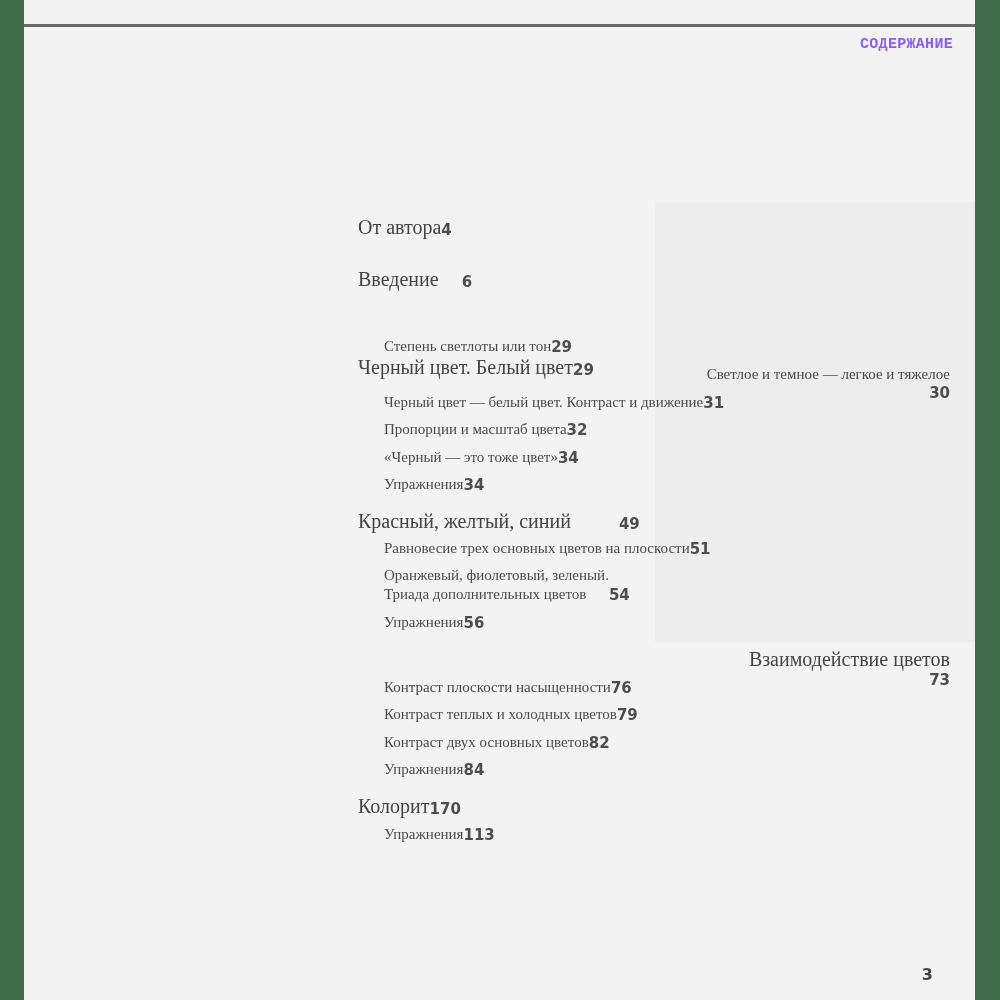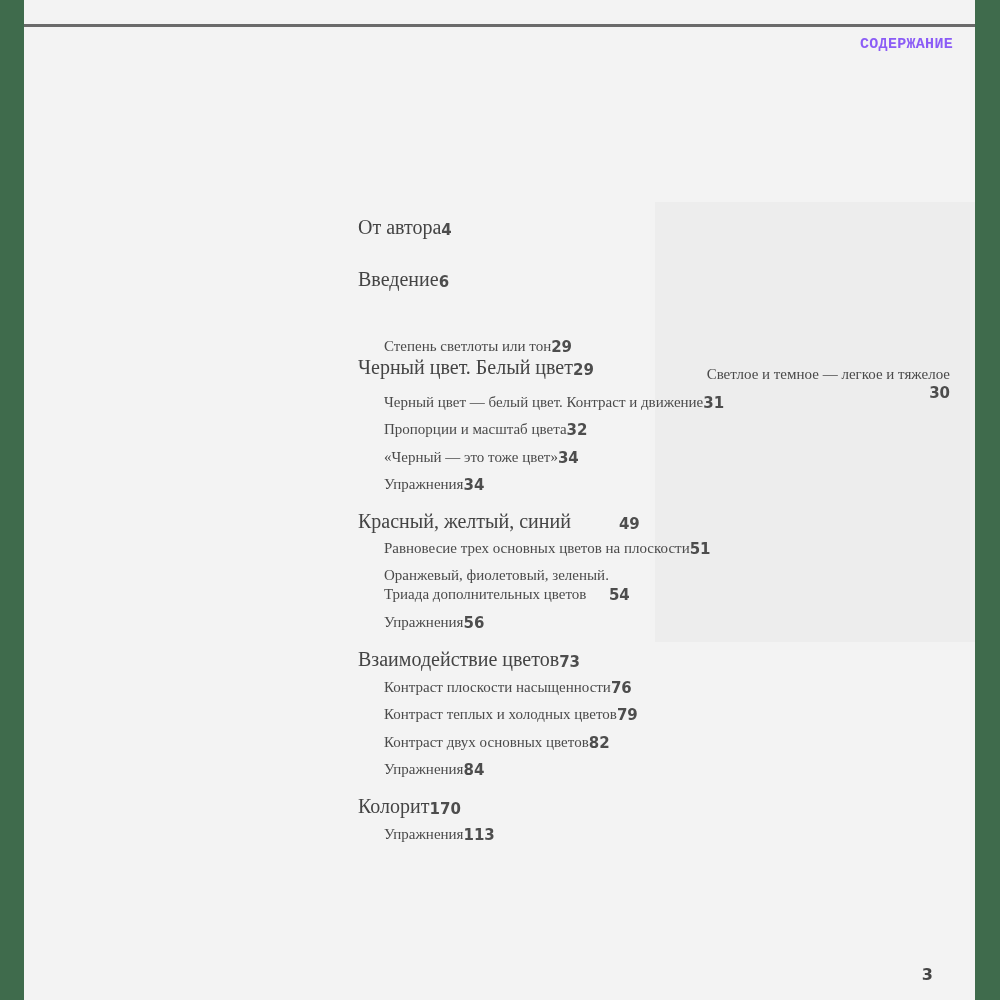--- a/index.html
+++ b/index.html
@@ -57,21 +57,21 @@
 <div class="page">
   <div class="ghost-box"></div>
   <div class="header-title">СОДЕРЖАНИЕ</div>
   <div class="header-rule"></div>
 
   <div class="toc" id="toc">
       <div class="row chapter" style="top: 4px;">
         <span class="label">От автора</span>
         <span class="page-num">4</span>
       </div>
-      <div class="row chapter" style="top: 56px;">
+      <div class="row chapter" style="top: 56px; gap: 23px;">
         <span class="label">Введение</span>
         <span class="page-num">6</span>
       </div>
       <div class="row chapter" style="top: 96px; margin-top: 48px;">
         <span class="label">Черный цвет. Белый цвет</span>
         <span class="page-num">29</span>
       </div>
       <div class="row section" style="top: 125px;">
         <span class="label">Степень светлоты или тон</span>
         <span class="page-num">29</span>
@@ -106,21 +106,21 @@
       </div>
       <div class="row section" style="top: 354px;">
         <span class="label">Оранжевый, фиолетовый, зеленый.
 Триада дополнительных цветов</span>
         <span class="page-num">54</span>
       </div>
       <div class="row section" style="top: 401px;">
         <span class="label">Упражнения</span>
         <span class="page-num">56</span>
       </div>
-      <div class="row chapter" style="top: 436px;">
+      <div class="row chapter" style="top: 436px; flex-direction: column;">
         <span class="label">Взаимодействие цветов</span>
         <span class="page-num">73</span>
       </div>
       <div class="row section" style="top: 466px;">
         <span class="label">Контраст плоскости насыщенности</span>
         <span class="page-num">76</span>
       </div>
       <div class="row section" style="top: 493px;">
         <span class="label">Контраст теплых и холодных цветов</span>
         <span class="page-num">79</span>

